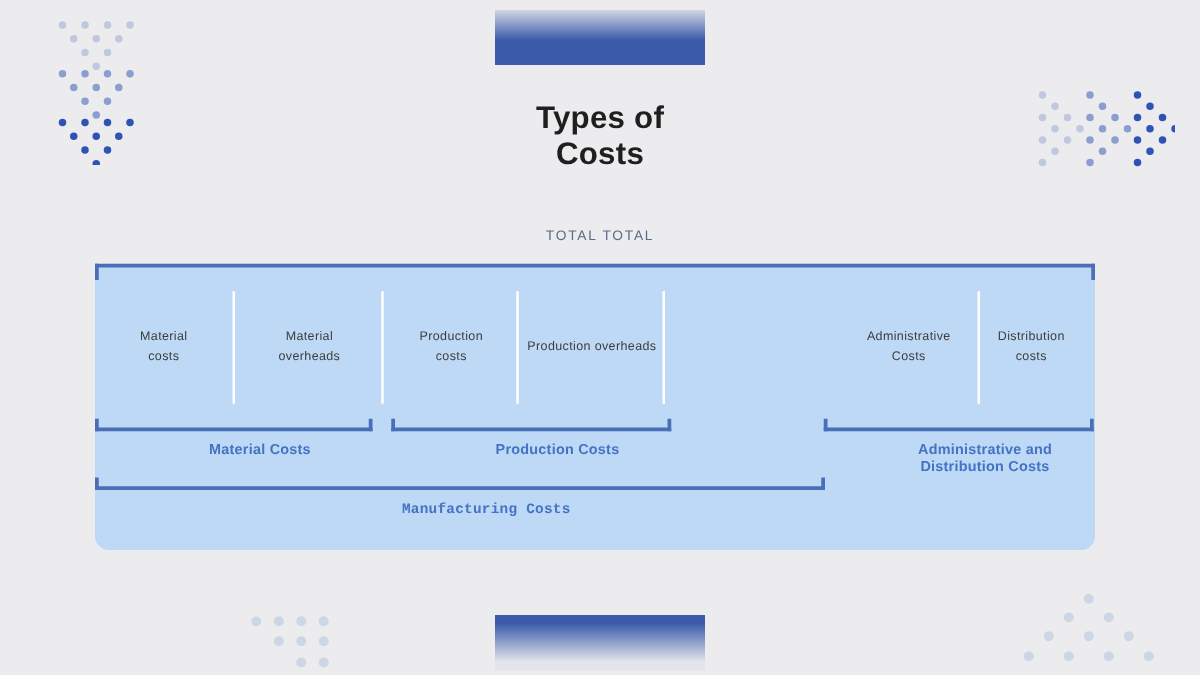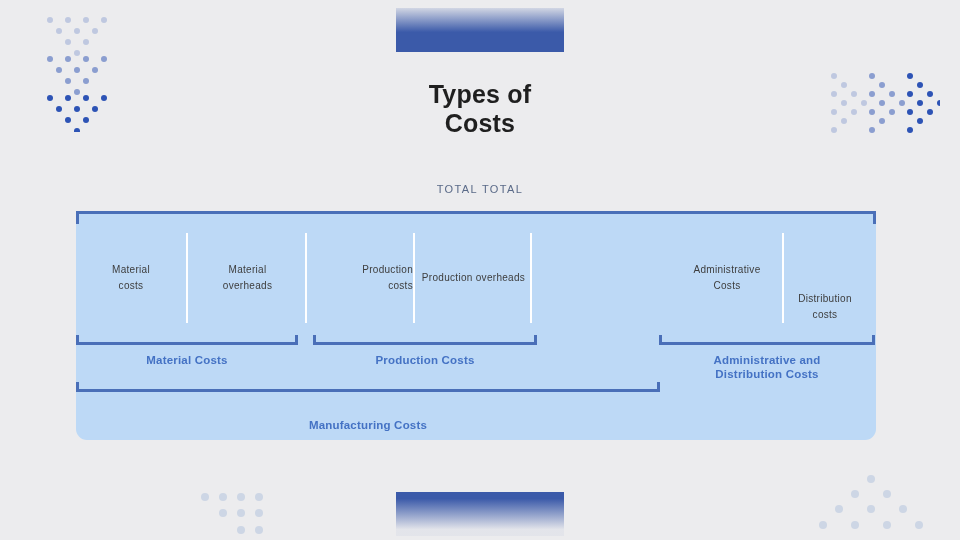--- a/index.html
+++ b/index.html
@@ -42,21 +42,21 @@
   }
   .col.sep { border-right: 2px solid #ffffff; }
 
   
   .u-bracket {
     position: absolute; height: 10px;
     border-bottom: 3px solid #4a6fb8; border-left: 3px solid #4a6fb8; border-right: 3px solid #4a6fb8;
   }
   .bracket-label {
     position: absolute; text-align: center; font-weight: bold;
-    font-size: 11.5px; line-height: 14px; color: #4472c4; letter-spacing: 0.2px;
+    font-size: 11.5px; line-height: 14px; color: #4472c4; letter-spacing: 0.2px; margin-left: 21px;
   }
 
   
   .dot-grid {
     position: absolute; left: 396px; width: 168px; height: 44px;
     background-image: linear-gradient(#3b5aa9, #3b5aa9);
     background-size: 4px 4px; background-repeat: space;
   }
   .dot-grid-top { top: 8px; }
   .dot-grid-top::after {
@@ -197,44 +197,44 @@
     <div class="top-bracket"></div>
 
     <div class="col sep" style="left:0px; width:112px;">
       <div>Material</div>
       <div>costs</div>
     </div>
     <div class="col sep" style="left:114px; width:117px;">
       <div>Material</div>
       <div>overheads</div>
     </div>
-    <div class="col sep" style="left:233px; width:106px;align-items:flex-end;">
+    <div class="col sep" style="left:233px; width:106px;">
       <div>Production</div>
       <div>costs</div>
     </div>
     <div class="col sep" style="left:341px; width:115px;">
       <div>Production overheads</div>
       <div></div>
     </div>
     <div class="col sep" style="left:596px; width:112px;text-align:center;">
       <div>Administrative</div>
       <div>Costs</div>
     </div>
-    <div class="col" style="left:698px; width:102px;justify-content:flex-end;">
+    <div class="col" style="left:698px; width:102px;">
       <div>Distribution</div>
       <div>costs</div>
     </div>
 
     <div class="u-bracket" style="left:0px;   top:124px; width:222px;"></div>
     <div class="u-bracket" style="left:237px; top:124px; width:224px;"></div>
     <div class="u-bracket" style="left:583px; top:124px; width:216px;"></div>
     <div class="u-bracket" style="left:0px;   top:171px; width:584px;"></div>
 
     <div class="bracket-label" style="left:0px;   top:142px; width:222px;">Material Costs</div>
     <div class="bracket-label" style="left:237px; top:142px; width:224px;">Production Costs</div>
     <div class="bracket-label" style="left:583px; top:142px; width:216px;">
       <div>Administrative and</div>
       <div>Distribution Costs</div>
     </div>
-    <div class="bracket-label" style="left:0px; top:207px; width:584px;">Manufacturing Costs</div>
+    <div class="bracket-label" style="left:0px; top:190px; width:584px;font-family:Liberation Mono, monospace;">Manufacturing Costs</div>
   </div>
 
 </div>
 
 </body></html>

